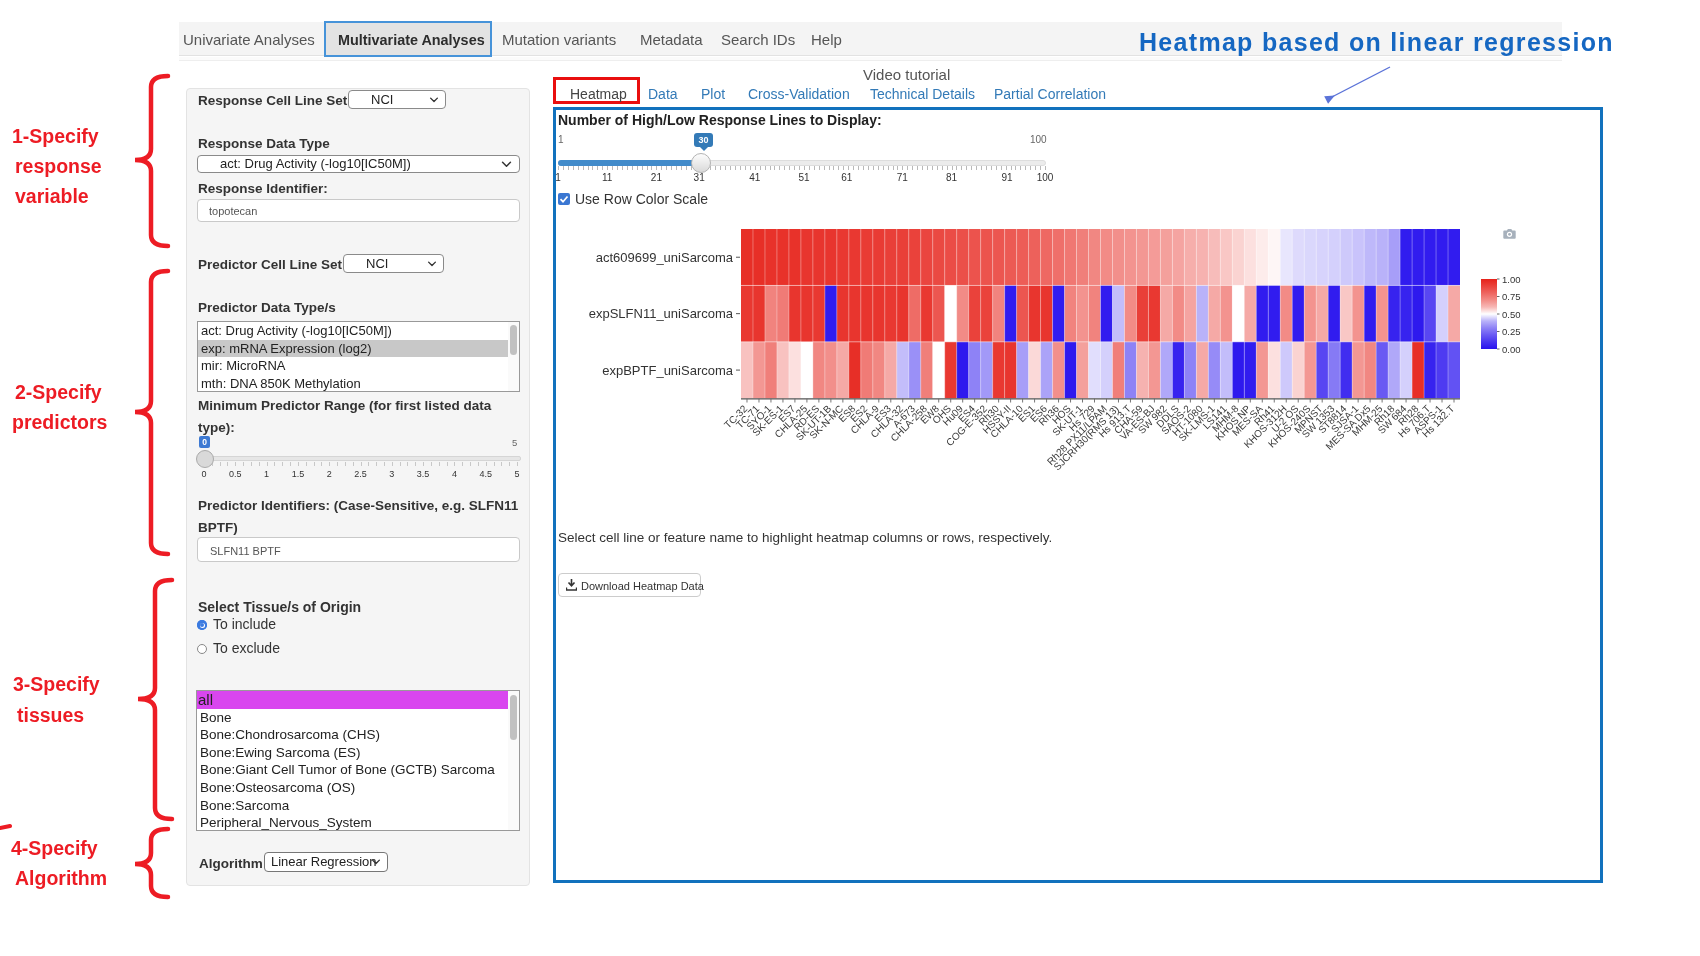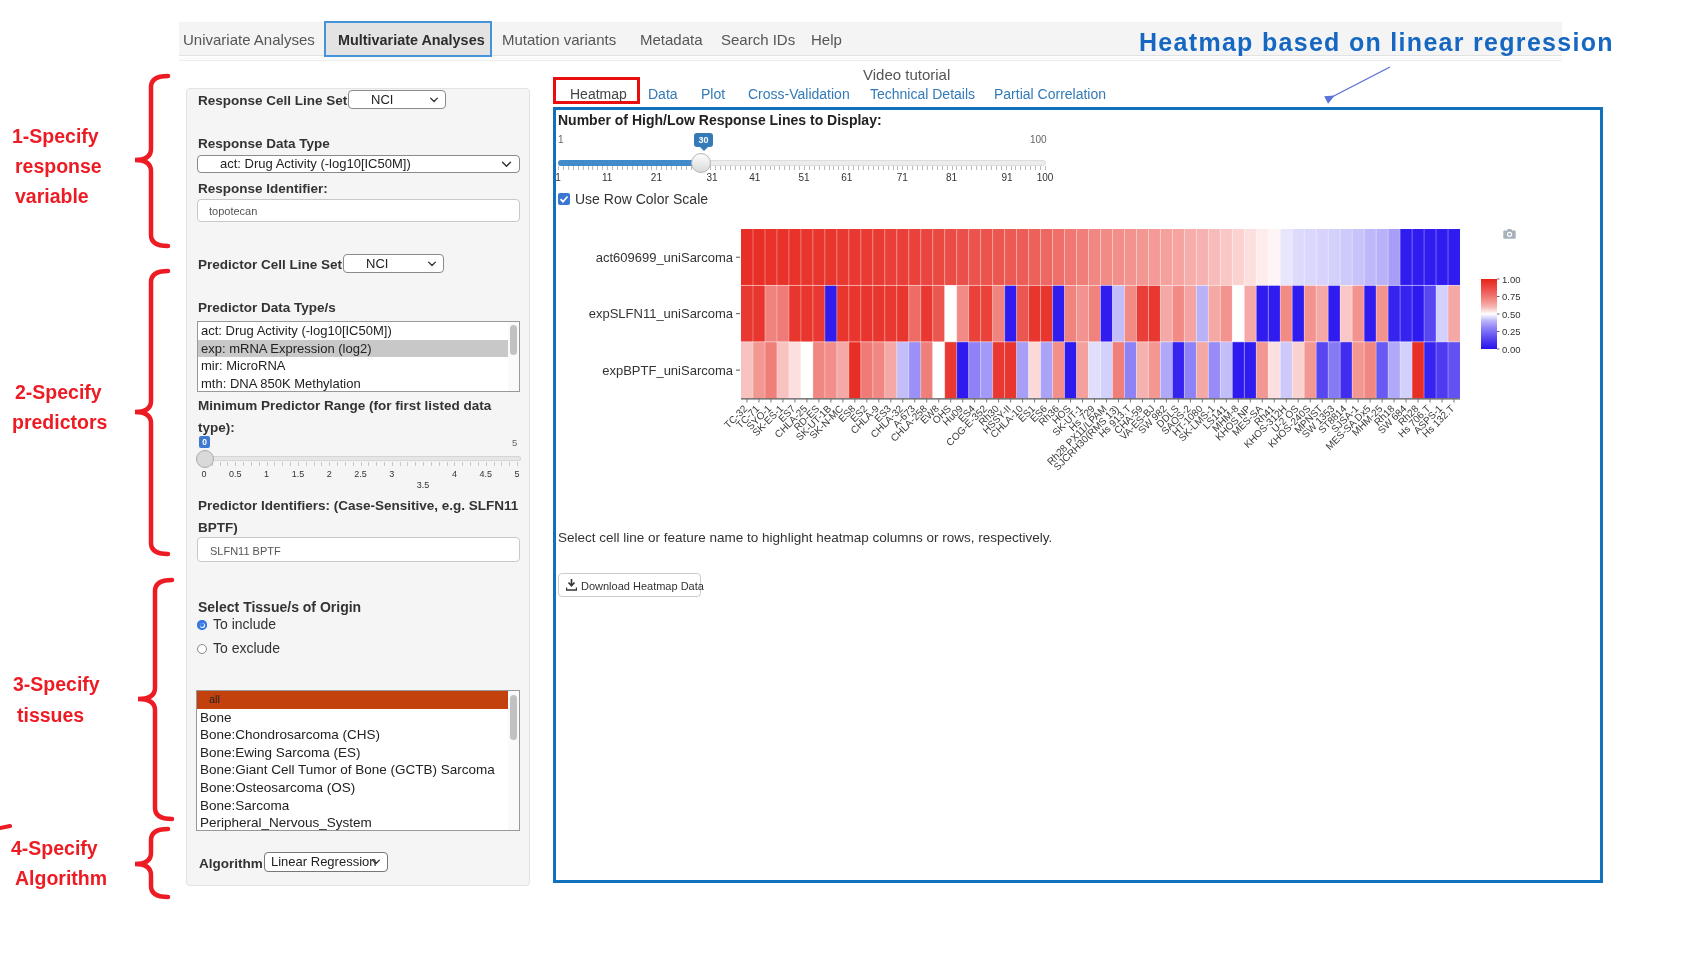--- a/index.html
+++ b/index.html
@@ -116,41 +116,41 @@
 <div style="position:absolute;left:501.35px;top:462px;width:1px;height:4px;background:#c8c8c8;"></div>
 <div style="position:absolute;left:509.18px;top:462px;width:1px;height:4px;background:#c8c8c8;"></div>
 <div style="position:absolute;left:517.00px;top:462px;width:1px;height:4px;background:#c8c8c8;"></div>
 <div style="position:absolute;left:192.0px;top:469px;width:24px;text-align:center;font-size:9px;color:#333;">0</div>
 <div style="position:absolute;left:223.3px;top:469px;width:24px;text-align:center;font-size:9px;color:#333;">0.5</div>
 <div style="position:absolute;left:254.6px;top:469px;width:24px;text-align:center;font-size:9px;color:#333;">1</div>
 <div style="position:absolute;left:285.9px;top:469px;width:24px;text-align:center;font-size:9px;color:#333;">1.5</div>
 <div style="position:absolute;left:317.2px;top:469px;width:24px;text-align:center;font-size:9px;color:#333;">2</div>
 <div style="position:absolute;left:348.5px;top:469px;width:24px;text-align:center;font-size:9px;color:#333;">2.5</div>
 <div style="position:absolute;left:379.8px;top:469px;width:24px;text-align:center;font-size:9px;color:#333;">3</div>
-<div style="position:absolute;left:411.1px;top:469px;width:24px;text-align:center;font-size:9px;color:#333;margin-top:11px;">3.5</div>
+<div style="position:absolute;left:411.1px;top:469px;width:24px;text-align:center;font-size:9px;color:#333;">3.5</div>
 <div style="position:absolute;left:442.4px;top:469px;width:24px;text-align:center;font-size:9px;color:#333;">4</div>
 <div style="position:absolute;left:473.7px;top:469px;width:24px;text-align:center;font-size:9px;color:#333;">4.5</div>
 <div style="position:absolute;left:505.0px;top:469px;width:24px;text-align:center;font-size:9px;color:#333;">5</div>
 <div class="abs" style="left:196px;top:450px;width:18px;height:18px;background:#d9d9d9;border:1px solid #aaa;border-radius:50%;"></div>
 
 <div class="lbl" style="left:198px;top:498px;">Predictor Identifiers: (Case-Sensitive, e.g. SLFN11</div>
 <div class="lbl" style="left:198px;top:520px;">BPTF)</div>
 <div class="inp" style="left:197px;top:537px;width:323px;height:25px;"></div>
 <div class="abs" style="left:210px;top:545px;font-size:11px;color:#555;">SLFN11 BPTF</div>
 
 <div class="lbl" style="left:198px;top:599px;font-size:14px;">Select Tissue/s of Origin</div>
 <div class="abs" style="left:197px;top:620px;width:10px;height:10px;border-radius:50%;background:#3b7ae0;box-shadow:inset 0 0 0 2px #3b7ae0;"></div>
 <div class="abs" style="left:199.5px;top:622.5px;width:5px;height:5px;border-radius:50%;background:#fff;"></div>
 <div class="abs" style="left:200px;top:623px;width:4px;height:4px;border-radius:50%;background:#3b7ae0;"></div>
 <div class="abs" style="left:213px;top:616px;font-size:14px;color:#333;">To include</div>
 <div class="abs" style="left:197px;top:644px;width:10px;height:10px;border-radius:50%;background:#fff;border:1px solid #888;"></div>
 <div class="abs" style="left:213px;top:640px;font-size:14px;color:#333;">To exclude</div>
 
 <div class="abs" style="left:196px;top:690px;width:324px;height:141px;background:#fff;border:1px solid #999;overflow:hidden;">
-  <div style="font-size:11px;color:#222;line-height:17.6px;padding-left:12px;background:#c2410c;">all</div>
+  <div style="font-size:15px;color:#222;line-height:17.6px;padding-left:1px;background:#d946ef;">all</div>
   <div style="font-size:13.5px;color:#222;line-height:17.6px;padding-left:3px;">Bone</div>
   <div style="font-size:13.5px;color:#222;line-height:17.6px;padding-left:3px;">Bone:Chondrosarcoma (CHS)</div>
   <div style="font-size:13.5px;color:#222;line-height:17.6px;padding-left:3px;">Bone:Ewing Sarcoma (ES)</div>
   <div style="font-size:13.5px;color:#222;line-height:17.6px;padding-left:3px;">Bone:Giant Cell Tumor of Bone (GCTB) Sarcoma</div>
   <div style="font-size:13.5px;color:#222;line-height:17.6px;padding-left:3px;">Bone:Osteosarcoma (OS)</div>
   <div style="font-size:13.5px;color:#222;line-height:17.6px;padding-left:3px;">Bone:Sarcoma</div>
   <div style="font-size:13.5px;color:#222;line-height:17.6px;padding-left:3px;">Peripheral_Nervous_System</div>
   <div style="position:absolute;right:0;top:0;width:11px;height:139px;background:#fafafa;"></div>
   <div style="position:absolute;right:2px;top:4px;width:7px;height:45px;background:#c1c1c1;border-radius:4px;"></div>
 </div>
@@ -273,21 +273,21 @@
 <div style="position:absolute;left:1015.48px;top:166px;width:1px;height:4px;background:#b9b9b9;"></div>
 <div style="position:absolute;left:1020.40px;top:166px;width:1px;height:4px;background:#b9b9b9;"></div>
 <div style="position:absolute;left:1025.32px;top:166px;width:1px;height:4px;background:#b9b9b9;"></div>
 <div style="position:absolute;left:1030.24px;top:166px;width:1px;height:4px;background:#b9b9b9;"></div>
 <div style="position:absolute;left:1035.16px;top:166px;width:1px;height:4px;background:#b9b9b9;"></div>
 <div style="position:absolute;left:1040.08px;top:166px;width:1px;height:4px;background:#b9b9b9;"></div>
 <div style="position:absolute;left:1045.00px;top:166px;width:1px;height:4px;background:#b9b9b9;"></div>
 <div style="position:absolute;left:546.0px;top:172px;width:24px;text-align:center;font-size:10px;color:#333;">1</div>
 <div style="position:absolute;left:595.2px;top:172px;width:24px;text-align:center;font-size:10px;color:#333;">11</div>
 <div style="position:absolute;left:644.4px;top:172px;width:24px;text-align:center;font-size:10px;color:#333;">21</div>
-<div style="position:absolute;left:693.6px;top:172px;width:24px;text-align:right;font-size:10px;color:#333;">31</div>
+<div style="position:absolute;left:693.6px;top:172px;width:24px;text-align:left;font-size:10px;color:#333;">31</div>
 <div style="position:absolute;left:742.8px;top:172px;width:24px;text-align:center;font-size:10px;color:#333;">41</div>
 <div style="position:absolute;left:792.0px;top:172px;width:24px;text-align:center;font-size:10px;color:#333;">51</div>
 <div style="position:absolute;left:841.2px;top:172px;width:24px;text-align:left;font-size:10px;color:#333;">61</div>
 <div style="position:absolute;left:890.3px;top:172px;width:24px;text-align:center;font-size:10px;color:#333;">71</div>
 <div style="position:absolute;left:939.5px;top:172px;width:24px;text-align:center;font-size:10px;color:#333;">81</div>
 <div style="position:absolute;left:988.7px;top:172px;width:24px;text-align:right;font-size:10px;color:#333;">91</div>
 <div style="position:absolute;left:1033.0px;top:172px;width:24px;text-align:center;font-size:10px;color:#333;">100</div>
 <div class="abs" style="left:691px;top:153px;width:20px;height:20px;background:linear-gradient(#fdfdfd,#d9d9d9);border:1px solid #b3b3b3;border-radius:50%;"></div>
 
 <div class="abs" style="left:558px;top:193px;width:12px;height:12px;background:#3a77d2;border-radius:2px;"></div>

